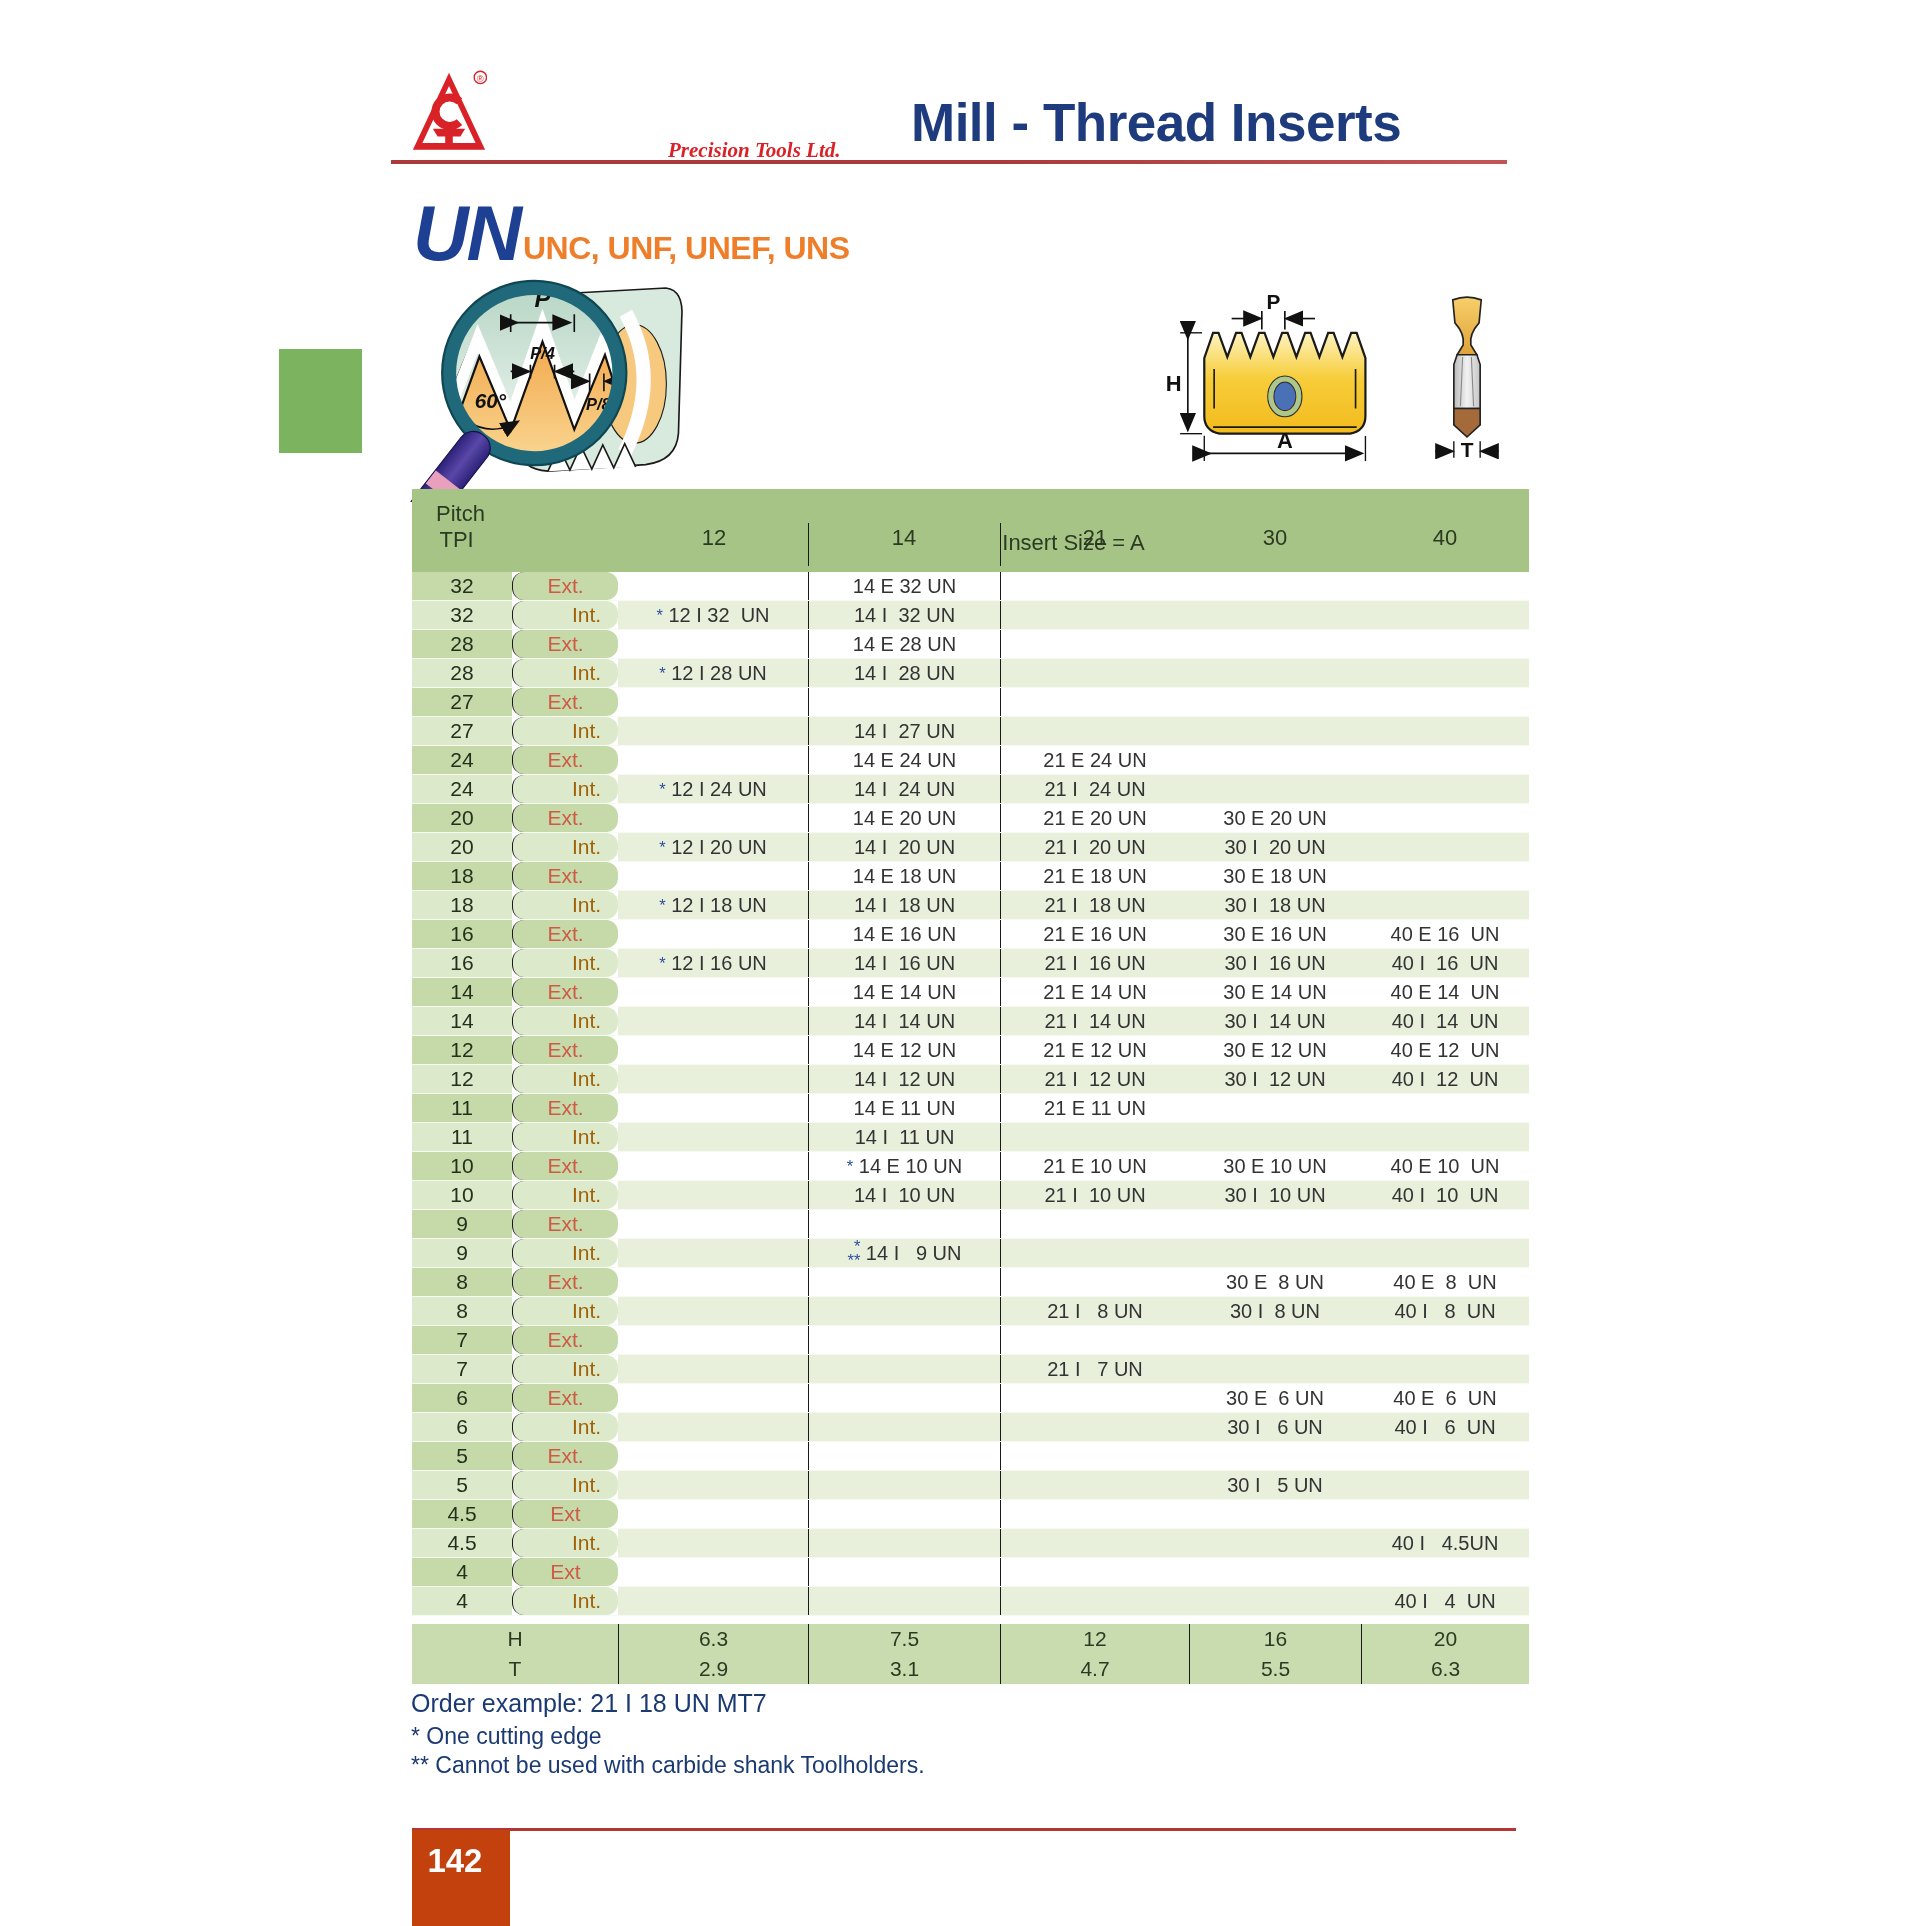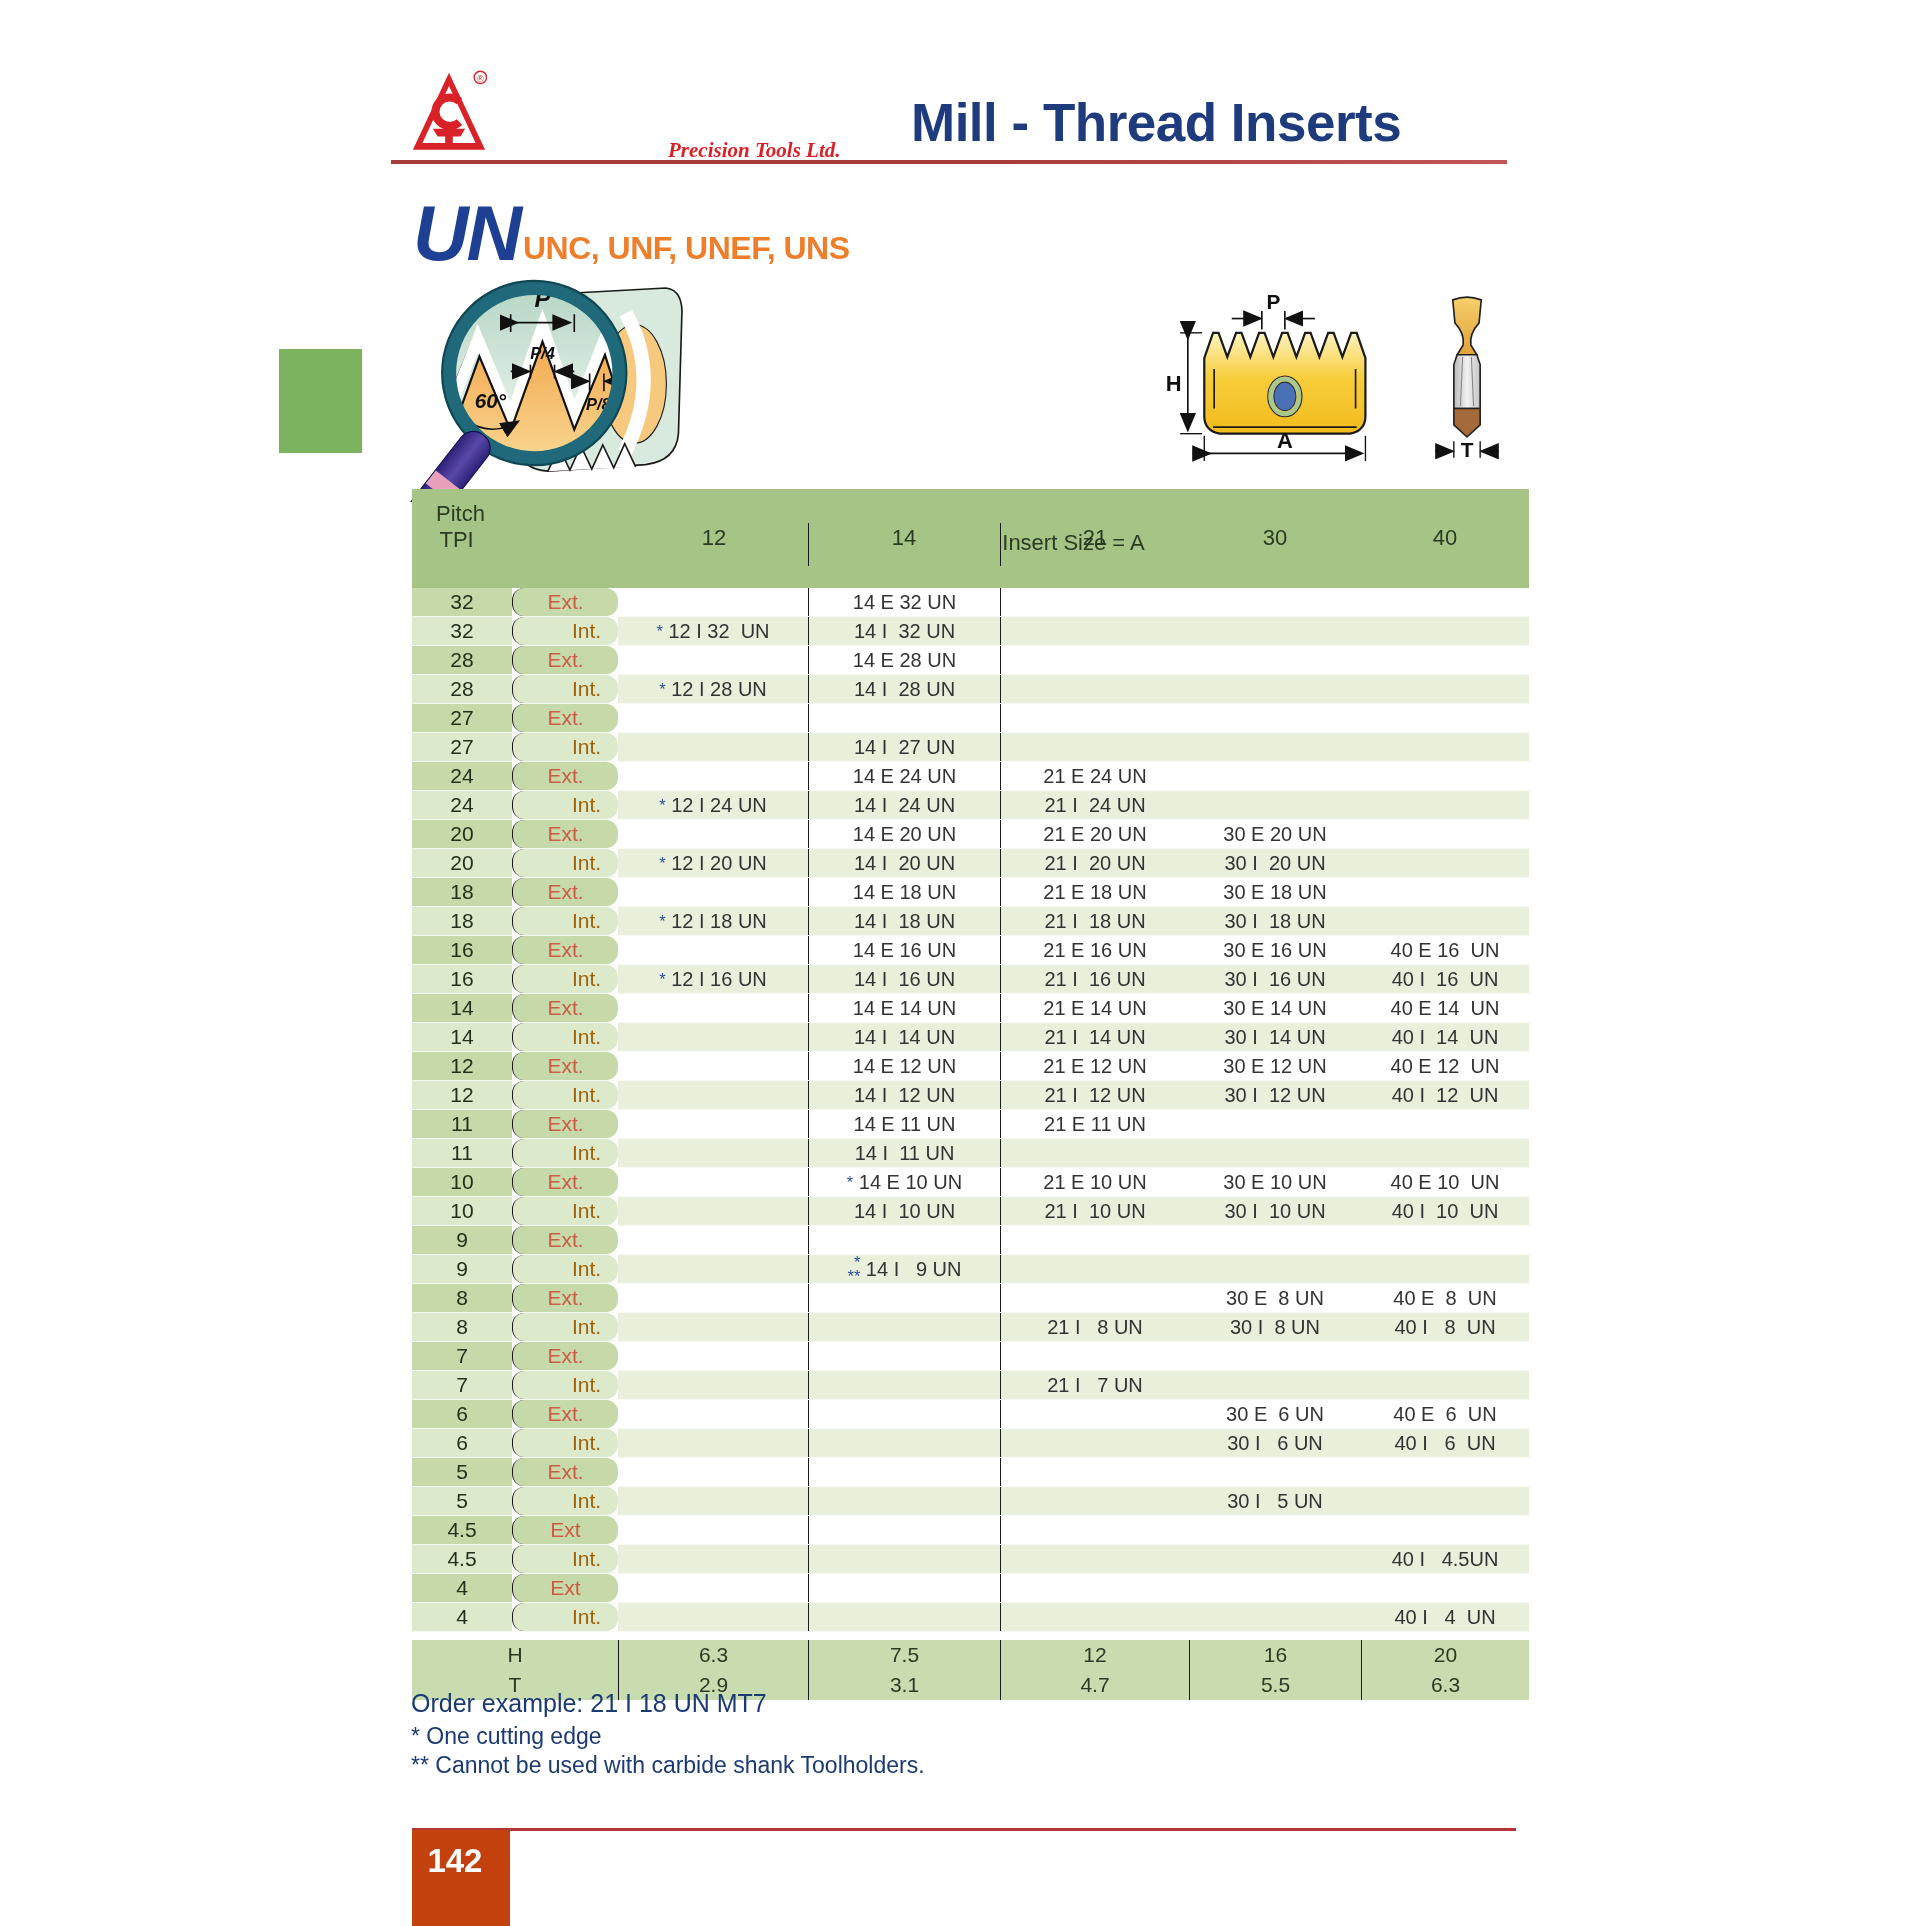--- a/index.html
+++ b/index.html
@@ -33,21 +33,21 @@
   .series-sub{
     position:absolute;left:523px;top:230px;font-size:32px;font-weight:bold;color:#ef7e2b;
     letter-spacing:-0.5px;
   }
   .green-square{position:absolute;left:279px;top:349px;width:83px;height:104px;background:#7cb35e;}
   .magnifier-svg{position:absolute;left:378px;top:266px;width:318px;height:236px;}
   .front-svg{position:absolute;left:1167px;top:292px;width:239px;height:177px;}
   .side-svg{position:absolute;left:1433px;top:292px;width:68px;height:177px;}
   
   .tbl{position:absolute;left:412px;top:489px;width:1117px;}
-  .thead{position:relative;height:99px;background:#a7c487;color:#2c3a22;}
+  .thead{position:relative;height:83px;background:#a7c487;color:#2c3a22;}
   .pitch-label{position:absolute;left:24px;top:12px;font-size:22px;}
   .tpi-label{position:absolute;left:27.5px;top:38px;font-size:22px;}
   .insert-size-label{position:absolute;left:497px;top:10px;width:329px;text-align:center;font-size:22px;margin-top:31px;}
   .col-num{position:absolute;top:36px;width:88px;text-align:center;font-size:22px;}
   .hdr-vline{position:absolute;top:34px;width:1.1px;height:43px;background:#1a1a1a;}
   .tbody{position:relative;}
   .trow{display:flex;height:29px;box-sizing:border-box;border-bottom:1.6px solid #f7faf2;}
   .cell{box-sizing:border-box;height:100%;display:flex;align-items:center;justify-content:center;
         font-size:20px;white-space:pre;color:#333;}
   .cell.pitch{width:100px;font-size:21px;color:#22301c;}

